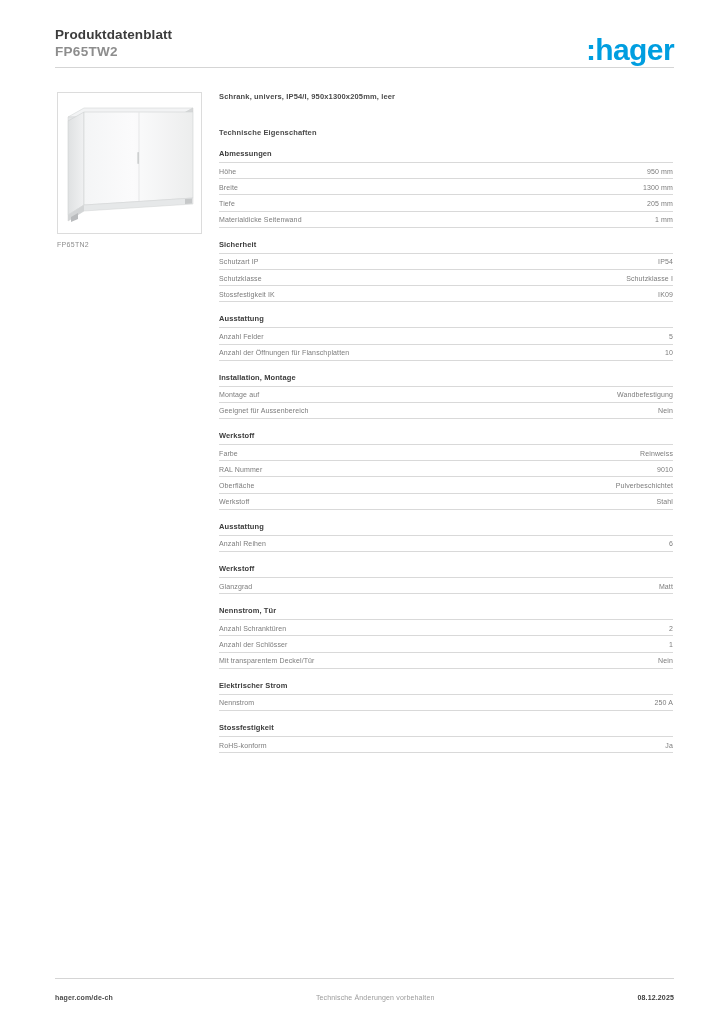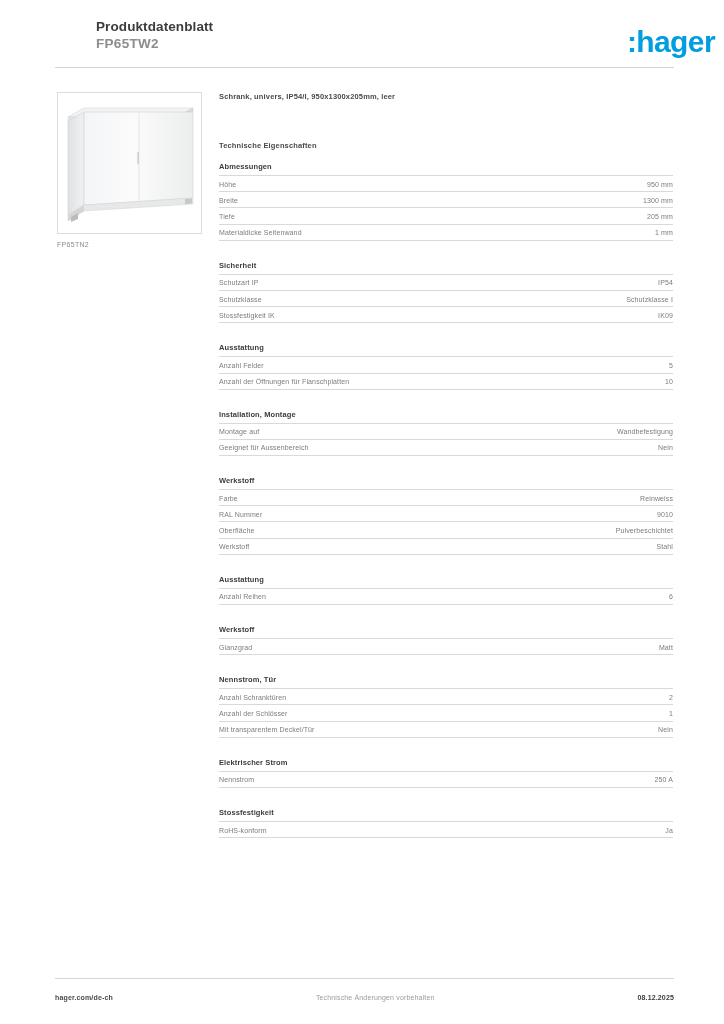--- a/index.html
+++ b/index.html
@@ -17,24 +17,23 @@
   .page {
     position: absolute;
     left: 0; top: 0;
     width: 724px;
     height: 1024px;
   }
 
   
   .header {
     position: absolute;
-    left: 55px; top: 18px;
+    left: 55px; top: 26px;
     width: 619px;
     height: 46px;
-    margin-left: 41px;
   }
   .doc-title {
     font-size: 13.5px;
     font-weight: bold;
     color: #3c3c3c;
     line-height: 17px;
     letter-spacing: 0.1px;
   }
   .doc-subtitle {
     font-size: 13.5px;
@@ -92,32 +91,32 @@
     position: absolute;
     left: 219px; top: 92px;
     width: 454px;
   }
   .product-name {
     font-size: 7.5px;
     font-weight: bold;
     color: #4a4a4a;
     letter-spacing: 0.15px;
     line-height: 10px;
-    margin-bottom: 39px;
+    margin-bottom: 26px;
   }
   .tech-heading {
     font-size: 7.5px;
     font-weight: bold;
     color: #4a4a4a;
     letter-spacing: 0.15px;
     line-height: 10px;
     margin-bottom: 10px;
   }
 
-  .spec-group { margin-bottom: 19px; }
+  .spec-group { margin-bottom: 11px; }
   .group-title {
     font-size: 7.5px;
     font-weight: bold;
     color: #3c3c3c;
     letter-spacing: 0.1px;
     line-height: 11px;
     padding-bottom: 3px;
   }
   .spec-row {
     display: flex;

